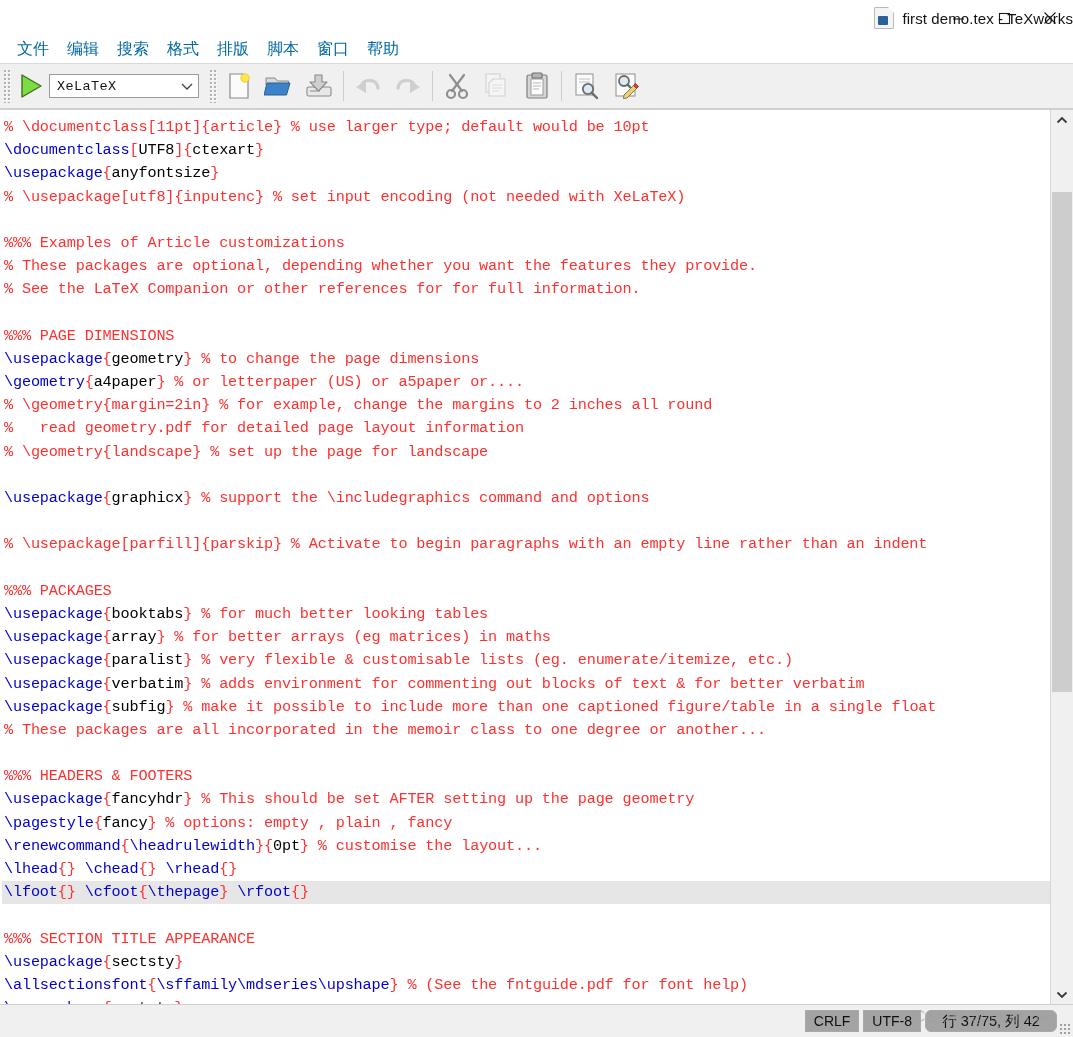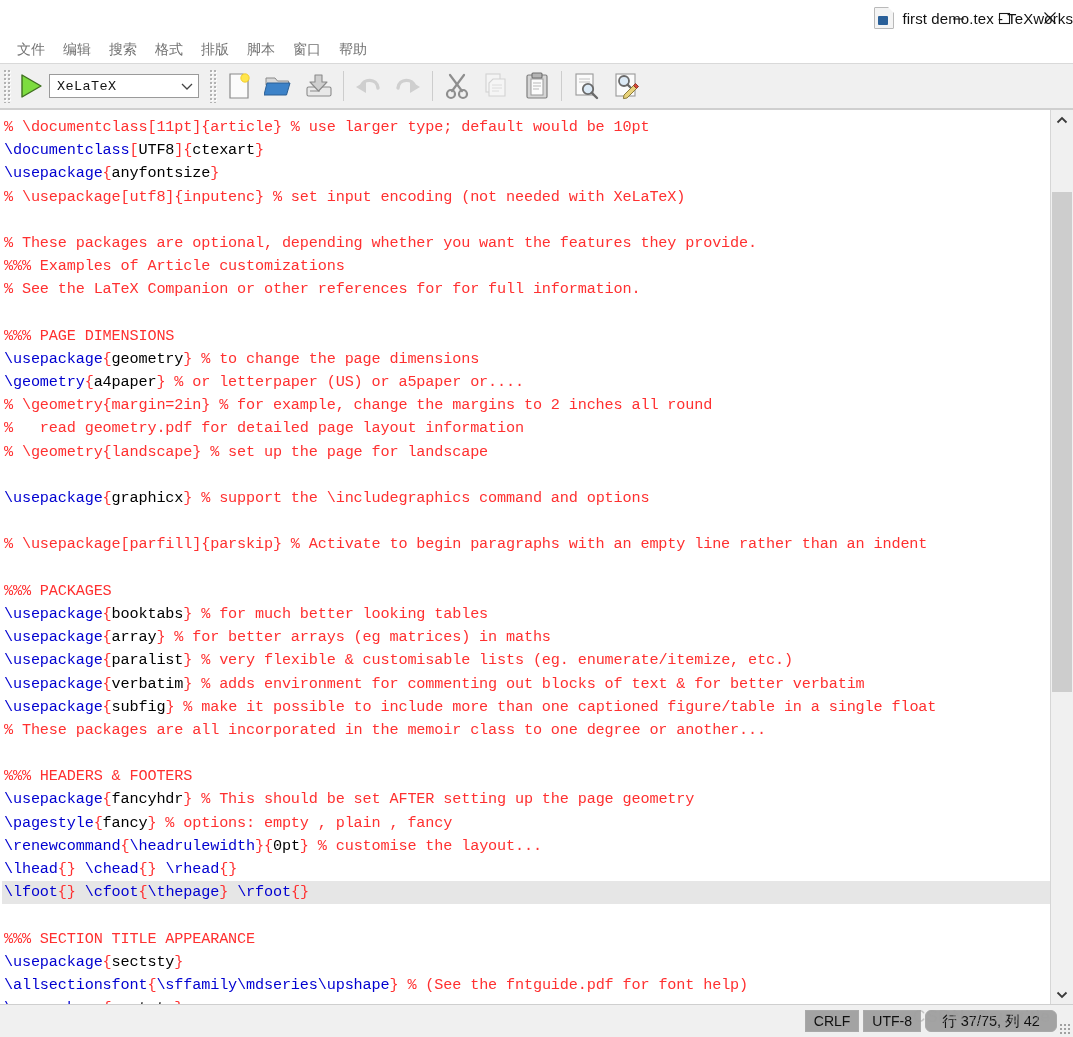--- a/index.html
+++ b/index.html
@@ -73,22 +73,22 @@
   .menubar {
     height: 27px;
     flex: 0 0 27px;
     background: #ffffff;
     display: flex;
     align-items: center;
     padding-left: 8px;
     border-bottom: 1px solid #d9d9d9;
   }
   .menu-item {
-    font-size: 14px;
-    color: #737373;
+    font-size: 16px;
+    color: #0369a1;
     padding: 2px 9px;
     cursor: default;
     white-space: nowrap;
   }
 
   
   .toolbar {
     height: 44px;
     flex: 0 0 44px;
     background: #f0f0f0;
@@ -424,22 +424,22 @@
     </div>
   </div>
 
   <div class="editor-wrap">
     <div class="code-area" id="code-area">
         <div class="code-line"><span class="tok-comment">% \documentclass[11pt]{article} % use larger type; default would be 10pt</span></div>
         <div class="code-line"><span class="tok-cmd">\documentclass</span><span class="tok-brace">[</span><span class="tok-arg">UTF8</span><span class="tok-brace">]</span><span class="tok-brace">{</span><span class="tok-arg">ctexart</span><span class="tok-brace">}</span></div>
         <div class="code-line"><span class="tok-cmd">\usepackage</span><span class="tok-brace">{</span><span class="tok-arg">anyfontsize</span><span class="tok-brace">}</span></div>
         <div class="code-line"><span class="tok-comment">% \usepackage[utf8]{inputenc} % set input encoding (not needed with XeLaTeX)</span></div>
         <div class="code-line">&nbsp;</div>
+        <div class="code-line"><span class="tok-comment">%%% Examples of Article customizations</span></div>
         <div class="code-line"><span class="tok-comment">% These packages are optional, depending whether you want the features they provide.</span></div>
-        <div class="code-line"><span class="tok-comment">%%% Examples of Article customizations</span></div>
         <div class="code-line"><span class="tok-comment">% See the LaTeX Companion or other references for for full information.</span></div>
         <div class="code-line">&nbsp;</div>
         <div class="code-line"><span class="tok-comment">%%% PAGE DIMENSIONS</span></div>
         <div class="code-line"><span class="tok-cmd">\usepackage</span><span class="tok-brace">{</span><span class="tok-arg">geometry</span><span class="tok-brace">}</span><span class="tok-comment"> % to change the page dimensions</span></div>
         <div class="code-line"><span class="tok-cmd">\geometry</span><span class="tok-brace">{</span><span class="tok-arg">a4paper</span><span class="tok-brace">}</span><span class="tok-comment"> % or letterpaper (US) or a5paper or....</span></div>
         <div class="code-line"><span class="tok-comment">% \geometry{margin=2in} % for example, change the margins to 2 inches all round</span></div>
         <div class="code-line"><span class="tok-comment">%   read geometry.pdf for detailed page layout information</span></div>
         <div class="code-line"><span class="tok-comment">% \geometry{landscape} % set up the page for landscape</span></div>
         <div class="code-line">&nbsp;</div>
         <div class="code-line"><span class="tok-cmd">\usepackage</span><span class="tok-brace">{</span><span class="tok-arg">graphicx</span><span class="tok-brace">}</span><span class="tok-comment"> % support the \includegraphics command and options</span></div>

